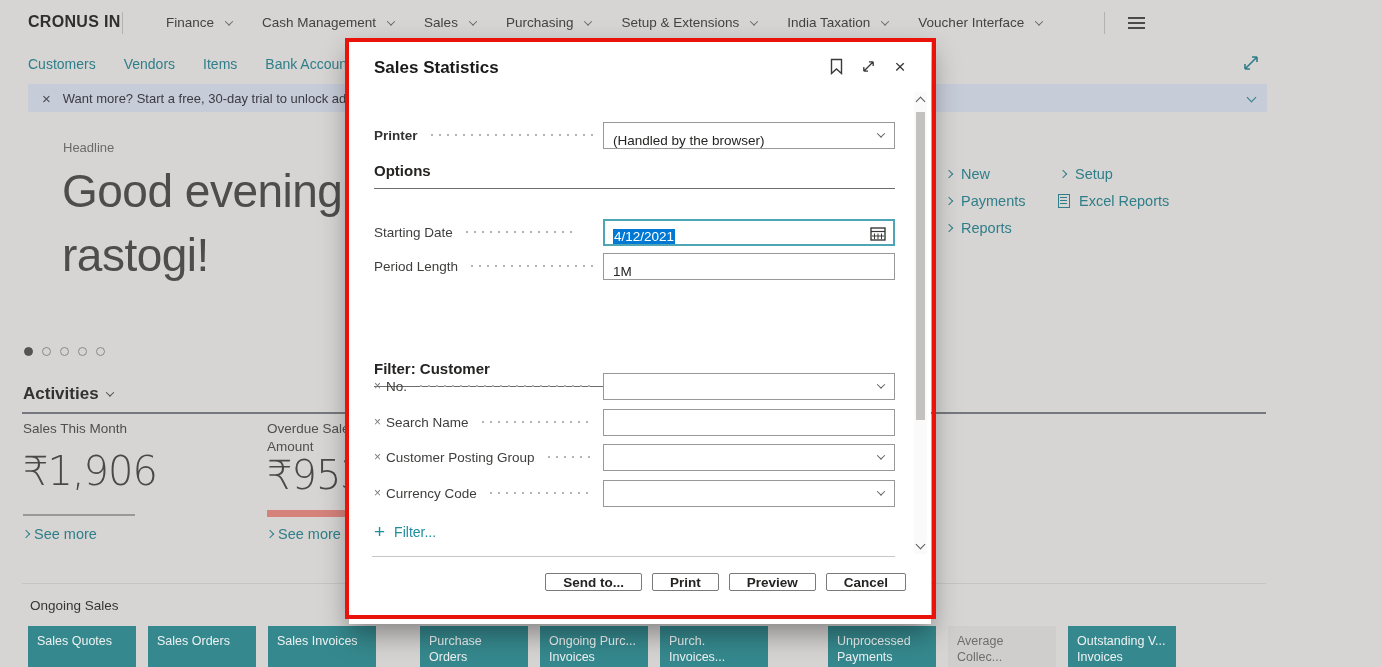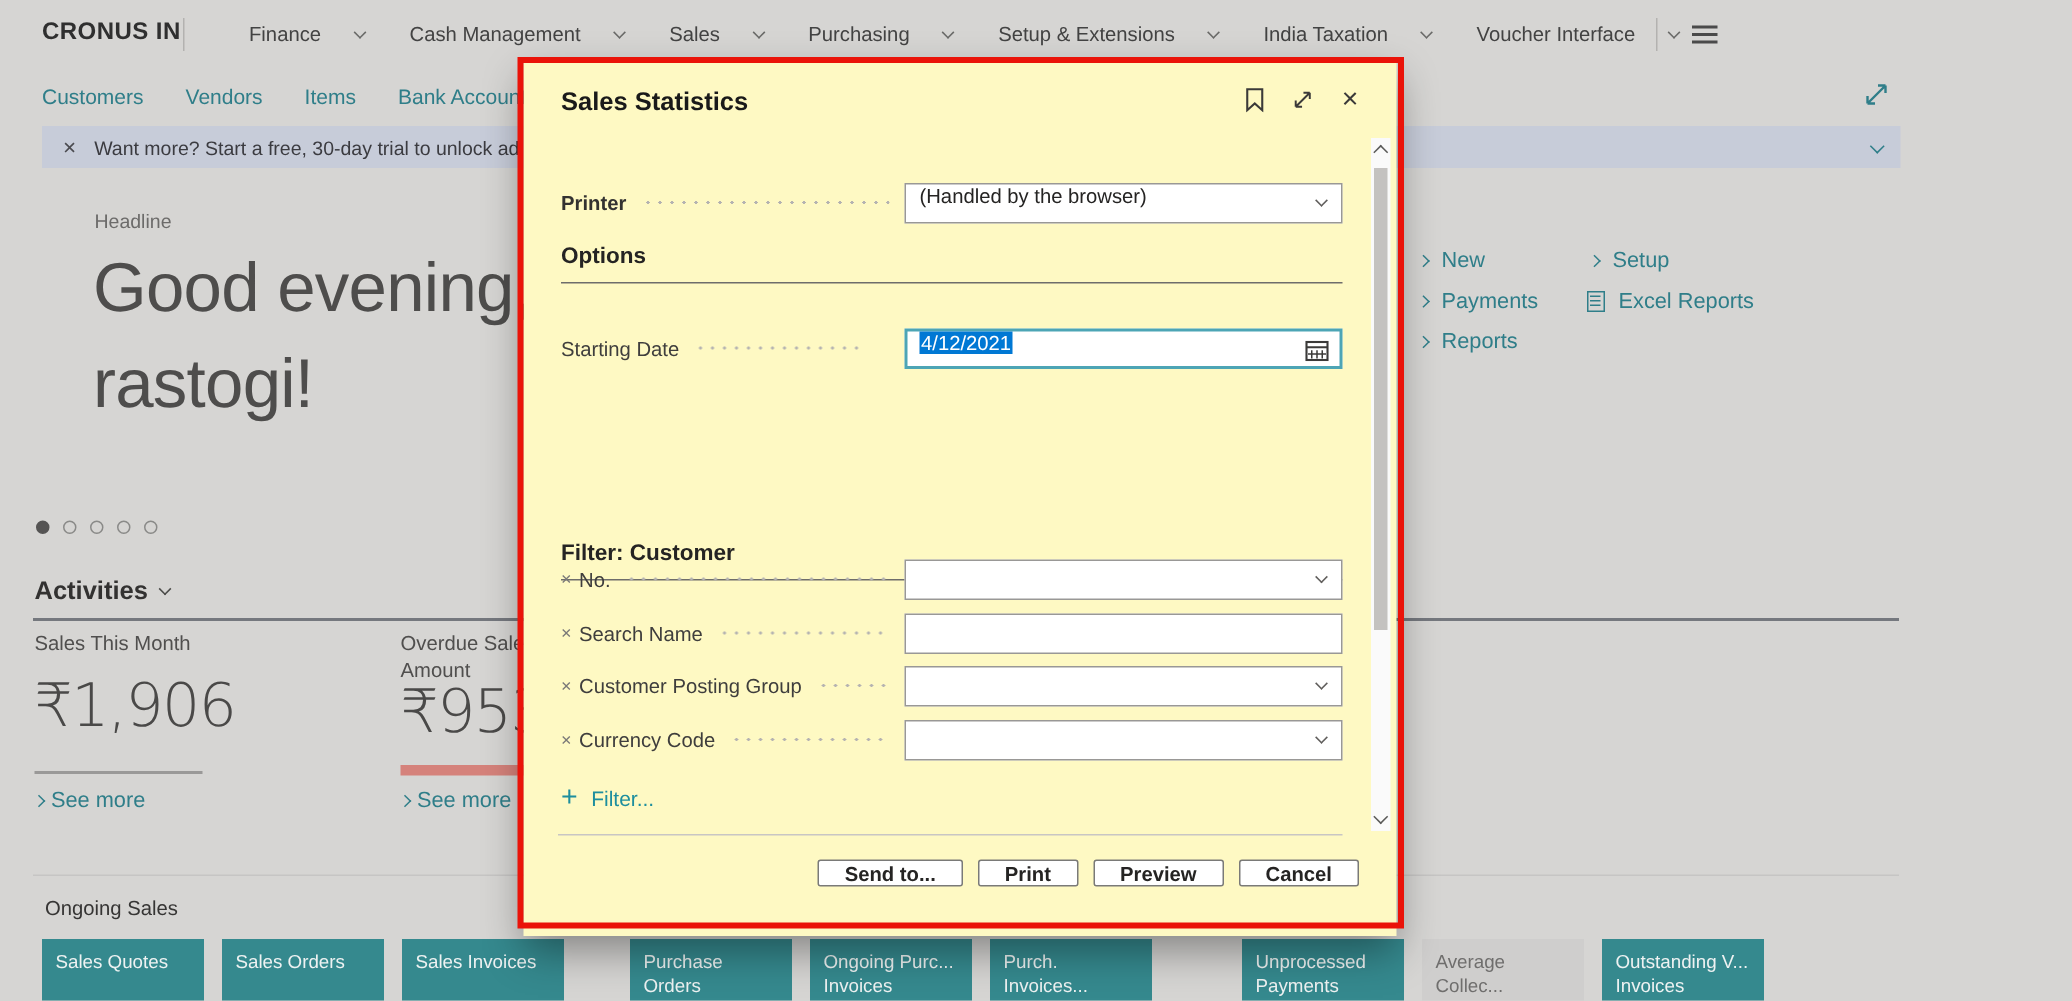--- a/index.html
+++ b/index.html
@@ -10,21 +10,21 @@
   *{margin:0;padding:0;box-sizing:border-box;}
   html,body{width:1381px;height:667px;}
   body{font-family:"Liberation Sans",sans-serif;background:#d6d5d3;}
   .root{position:relative;width:1381px;height:667px;overflow:hidden;background:#d6d5d3;}
 
   
   .topnav{position:absolute;left:0;top:0;width:1381px;height:46px;}
   .company{position:absolute;left:28px;top:13px;font-size:16px;font-weight:700;color:#2f2f2f;letter-spacing:.3px;}
   .nav-divider{position:absolute;top:12px;width:1px;height:22px;background:#b3b2b0;}
   .menus{position:absolute;left:166px;top:15px;display:flex;gap:30px;align-items:center;}
-  .menu-item{display:flex;align-items:center;gap:23px;font-size:13.5px;color:#434343;cursor:default;white-space:nowrap;}
+  .menu-item{display:flex;align-items:center;gap:12px;font-size:13.5px;color:#434343;cursor:default;white-space:nowrap;}
   .chev-dn{width:6px;height:6px;border-right:1.4px solid #6a6a68;border-bottom:1.4px solid #6a6a68;transform:rotate(45deg) translate(-1px,-1px);display:inline-block;}
   .burger{position:absolute;left:1128px;top:17px;width:17px;display:flex;flex-direction:column;gap:3px;}
   .burger i{display:block;height:2px;background:#4a4a4a;}
 
   
   .subnav{position:absolute;left:28px;top:56px;display:flex;gap:28px;}
   .subnav a{font-size:14px;color:var(--dim-teal);text-decoration:none;white-space:nowrap;}
 
   
   .notif{position:absolute;left:28px;top:84px;width:1239px;height:28px;background:#c7ccd9;display:flex;align-items:center;}
@@ -64,32 +64,32 @@
   .doc-icon:before{content:"";position:absolute;left:1px;top:2px;width:7px;height:1.4px;background:var(--dim-teal);box-shadow:0 3px 0 var(--dim-teal),0 6px 0 var(--dim-teal);}
 
   .rule-bottom{position:absolute;left:22px;top:583px;width:1244px;height:1px;background:#c6c5c4;}
 
   
   .ongoing-title{position:absolute;left:30px;top:598px;font-size:13.5px;font-weight:400;color:#363534;}
   .tile{position:absolute;top:626px;width:108px;height:52px;background:var(--tile-teal);color:#eef2f2;font-size:12.5px;line-height:1.3;padding:7px 9px;cursor:pointer;}
   .tile.gray{background:var(--tile-gray);color:var(--tile-gray-text);}
 
   
-  .dlg{position:absolute;left:349px;top:42px;width:582px;height:582px;background:#fef9c3;box-shadow:0 10px 26px rgba(0,0,0,.38);z-index:40;}
+  .dlg{position:absolute;left:349px;top:42px;width:582px;height:582px;background:#ffffff;box-shadow:0 10px 26px rgba(0,0,0,.38);z-index:40;}
   .dlg-title{position:absolute;left:25px;top:16px;font-size:17px;font-weight:700;color:#1a1a1a;}
   .dlg-icons{position:absolute;top:15px;left:478px;display:flex;gap:14px;align-items:center;color:#3b3a39;}
   .dlg-icons .ic{width:18px;height:18px;display:flex;align-items:center;justify-content:center;cursor:pointer;}
   .dlg-close{font-size:19px;color:#3b3a39;line-height:1;}
 
   .drow{position:absolute;left:25px;width:521px;height:28px;display:flex;align-items:center;}
   .drow .lbl{font-size:13.5px;color:#3f3e3d;white-space:nowrap;}
   .drow .lbl.b{font-weight:700;color:#333231;}
   .drow .xmark{font-size:12px;color:#7a7978;margin-right:5px;}
   .lead{flex:1;height:2px;margin:0 10px;background-image:radial-gradient(circle,#b5b3b1 1px,rgba(0,0,0,0) 1.2px);background-size:8px 2px;background-repeat:repeat-x;background-position:left center;}
-  .field{position:relative;width:292px;height:27px;border:1px solid #999896;background:#fff;display:flex;align-items:flex-start;padding:0 9px;font-size:13.5px;color:#252423;flex:0 0 292px;}
+  .field{position:relative;width:292px;height:27px;border:1px solid #999896;background:#fff;display:flex;align-items:flex-end;padding:0 9px;font-size:13.5px;color:#252423;flex:0 0 292px;}
   .field .chev-dn{position:absolute;right:10px;top:9px;border-color:#605e5c;}
   .field.focus{border:2px solid var(--focus-teal);padding:0 8px;margin-left:20px;}
   .sel{background:var(--selection-blue);color:#fff;padding:0 1px;}
   .cal{position:absolute;right:7px;top:5px;}
 
   .sect{position:absolute;left:25px;width:521px;font-size:15px;font-weight:700;color:#252423;padding-bottom:9px;border-bottom:1px solid #6e6d6b;}
 
   .addfilter{position:absolute;left:25px;top:480px;display:flex;align-items:center;gap:9px;color:var(--accent-teal);cursor:pointer;}
   .addfilter .plus{font-size:19px;font-weight:300;line-height:1;}
   .addfilter .t{font-size:14px;}
@@ -286,20 +286,27 @@
               <line x1="1" y1="5.5" x2="15" y2="5.5" stroke="#3b3a39" stroke-width="1.2"></line>
               <line x1="4.5" y1="7.5" x2="4.5" y2="13" stroke="#3b3a39" stroke-width="1"></line>
               <line x1="8" y1="7.5" x2="8" y2="13" stroke="#3b3a39" stroke-width="1"></line>
               <line x1="11.5" y1="7.5" x2="11.5" y2="13" stroke="#3b3a39" stroke-width="1"></line>
               <line x1="2" y1="10" x2="14" y2="10" stroke="#3b3a39" stroke-width="1"></line>
             </svg>
         </span>
       </div>
     </div>
 
+    <div class="drow" style="top:210px;">
+      <span class="lbl">Period Length</span>
+      <span class="lead"></span>
+      <div class="field">
+        <span>1M</span>
+      </div>
+    </div>
 
     <div class="sect" style="top:280px;margin-top:38px;">Filter: Customer</div>
 
     <div class="drow" style="top:330px;">
       <span class="xmark">×</span>
       <span class="lbl">No.</span>
       <span class="lead"></span>
       <div class="field">
           <i class="chev-dn"></i>
         </div>

